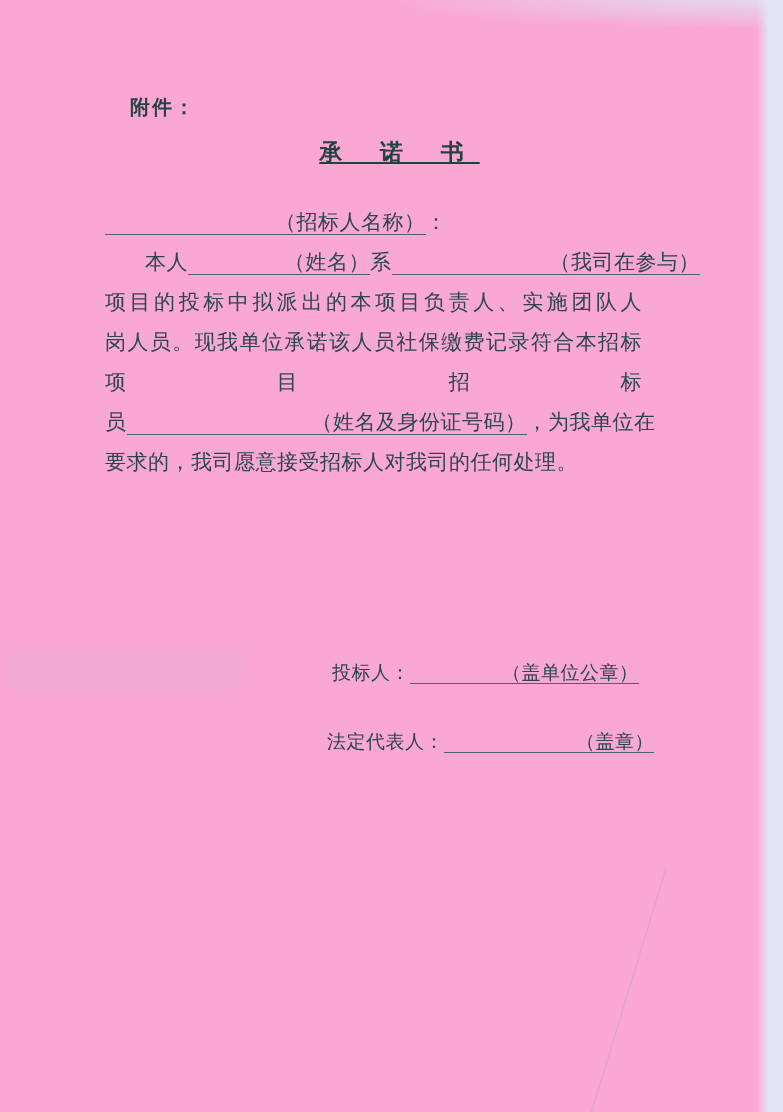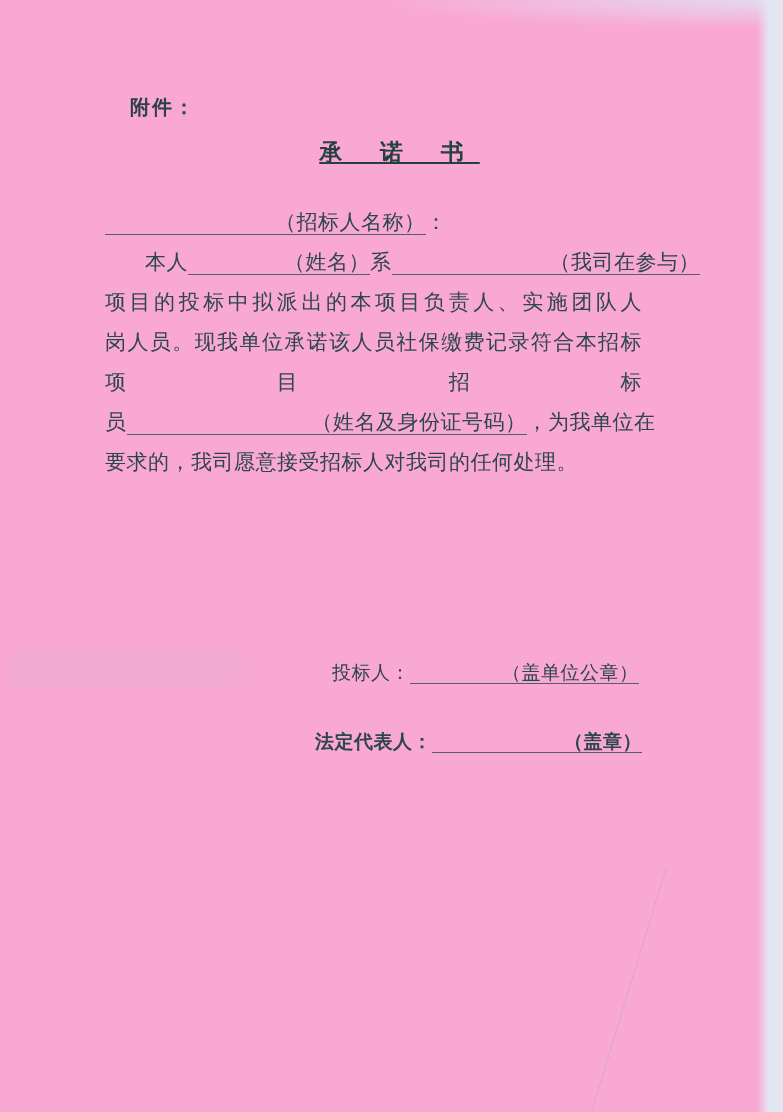--- a/index.html
+++ b/index.html
@@ -105,21 +105,21 @@
   .w185 { width: 185px; }
   .w92  { width: 92px; }
   .w132 { width: 132px; }
   .sign-row {
     position: absolute;
     font-size: 19px;
     letter-spacing: 0.5px;
     white-space: nowrap;
   }
   .sign-bidder { left: 332px; top: 660px; }
-  .sign-legal  { left: 315px; top: 729px; font-weight: bold; }
+  .sign-legal  { left: 327px; top: 729px; }
 </style>
 </head>
 <body>
 
 <div class="page">
 
   <div class="edge-top"></div>
   <div class="edge-right"></div>
   <div class="smudge"></div>
   <div class="crease"></div>

